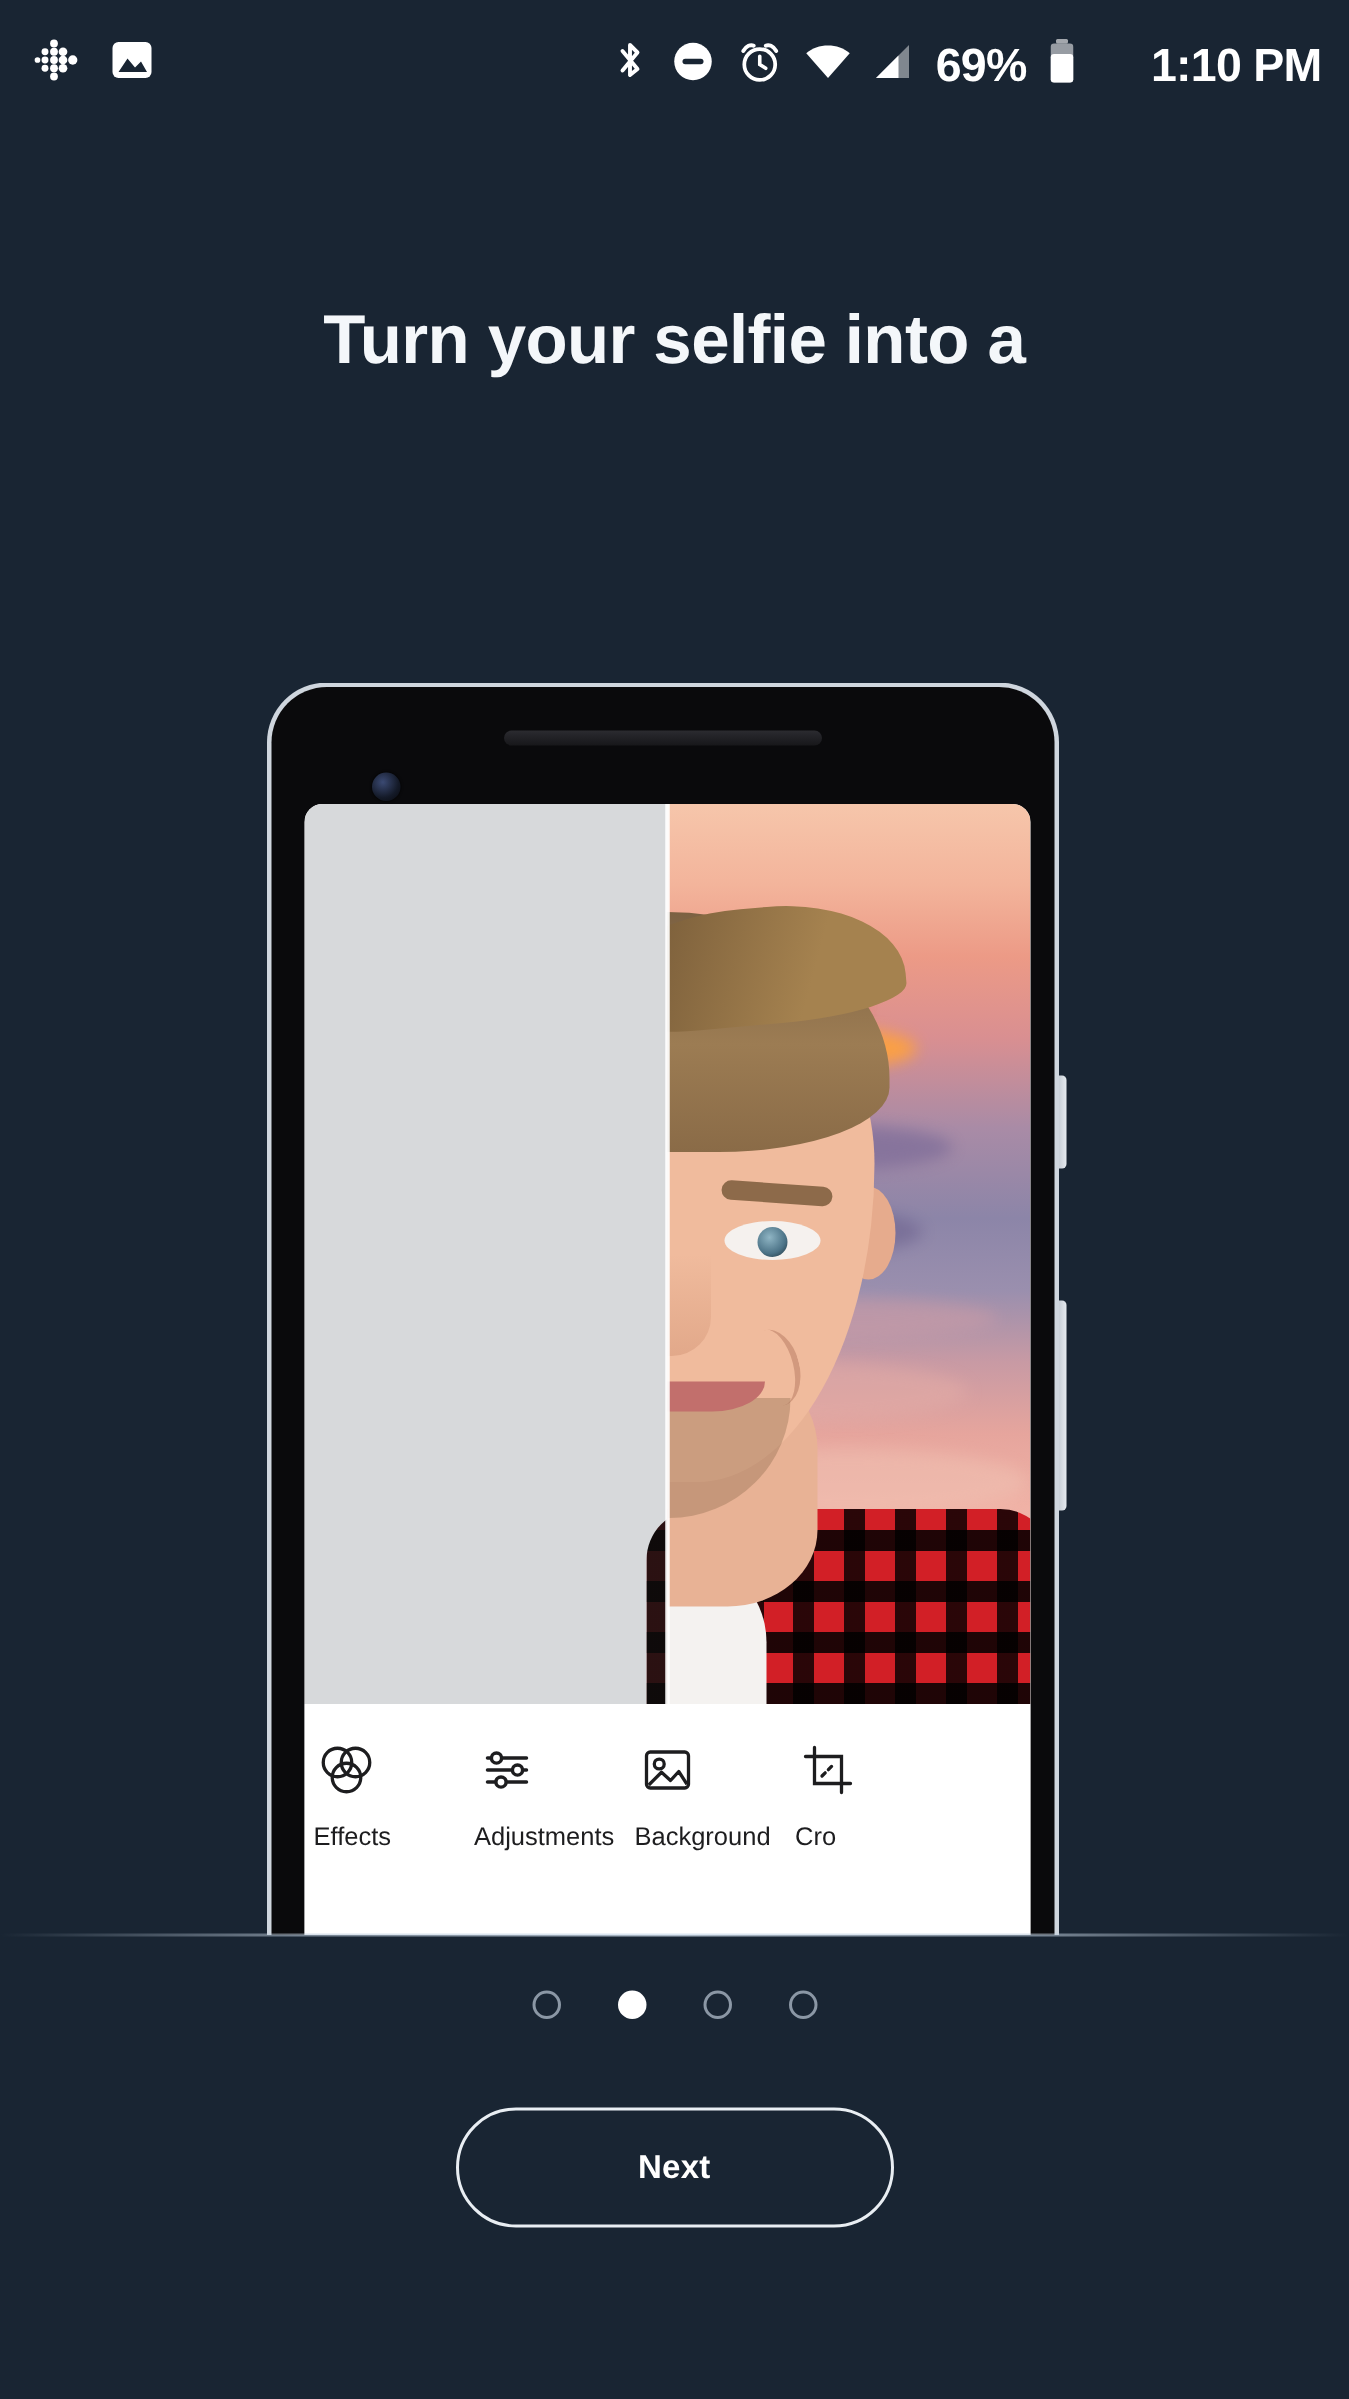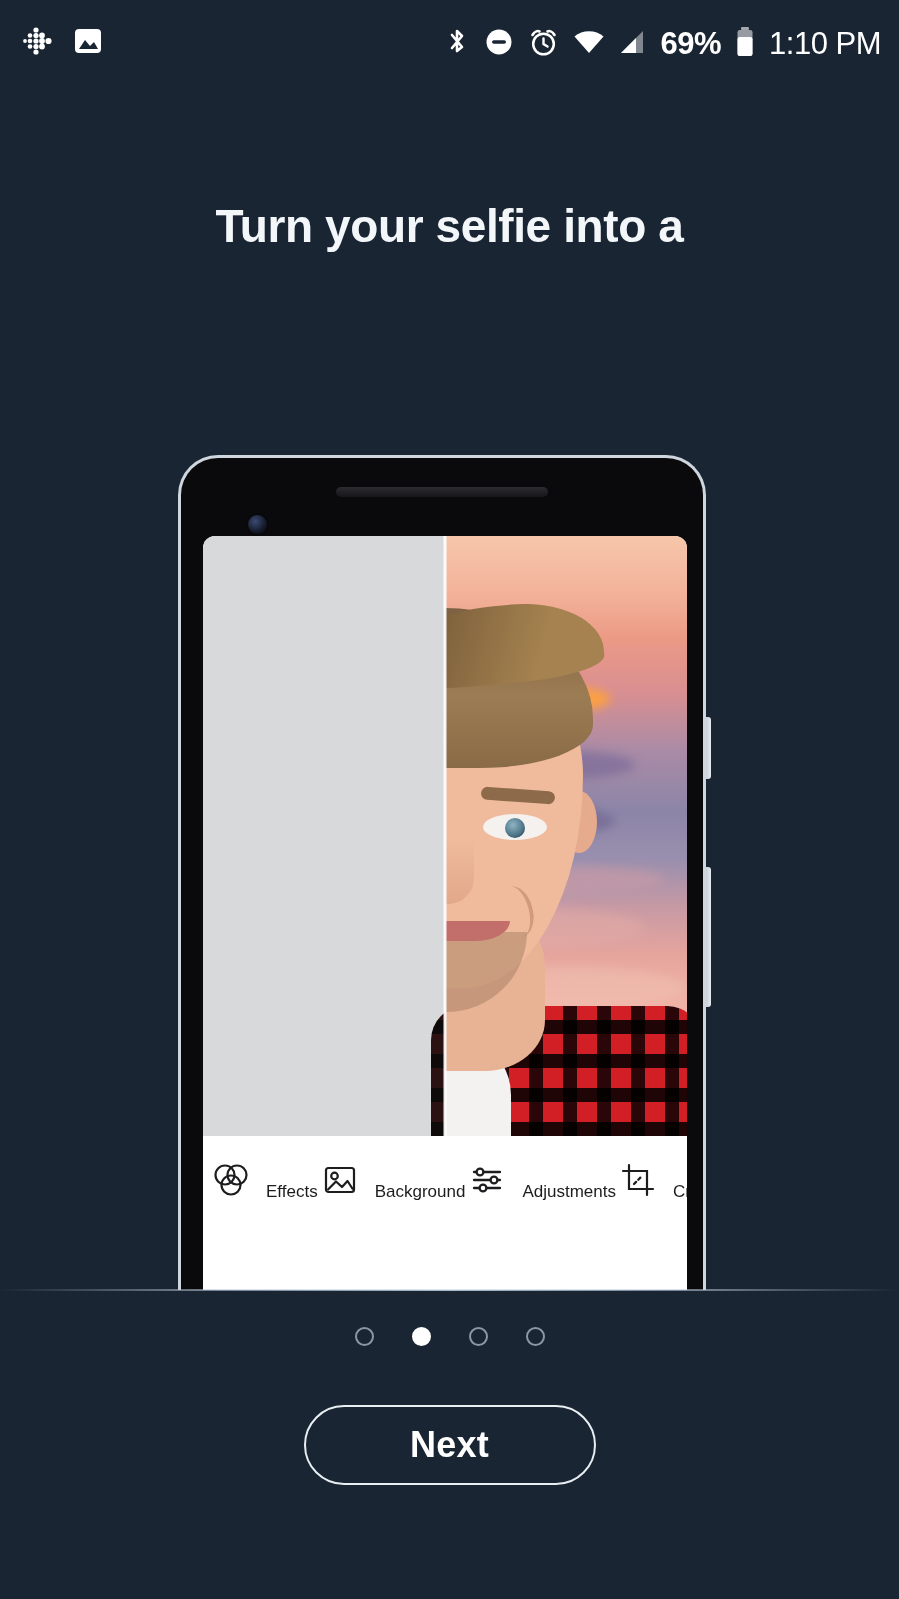--- a/index.html
+++ b/index.html
@@ -14,21 +14,21 @@
 
   
   #status-bar{
     position:absolute; top:0; left:0; width:899px; height:62px;
     display:flex; align-items:flex-end; color:#fff;
   }
   #status-left{ display:flex; align-items:center; gap:18px; margin-left:20px; }
   #status-right{ display:flex; align-items:center; gap:14px; margin-left:auto; margin-right:18px; }
   .sb-ico{ display:block; }
   #battery-pct{ font-size:31px; font-weight:700; letter-spacing:-0.5px; }
-  #clock{ font-size:31px; font-weight:400; letter-spacing:-0.5px; }
+  #clock{ font-size:31px; font-weight:700; letter-spacing:-0.5px;margin-left:35px; }
 
   
   #headline{
     position:absolute; top:192px; left:0; width:899px;
     text-align:center; color:#f4f7fa;
     font-size:46px; font-weight:700; line-height:1.5;
     letter-spacing:-0.4px; padding:0 60px;
   }
 
   
@@ -171,22 +171,22 @@
   
   #before-half .person{ filter:saturate(.72) brightness(1.06) contrast(.93); }
 
   
   #editor-toolbar{
     position:absolute; top:600px; left:0; width:484px; height:157px;
     background:#fff; display:flex; align-items:flex-start;
     padding-top:22px; padding-left:6px; overflow:hidden;
   }
   .tool-item{
-    flex:0 0 107px; display:flex; flex-direction:row;
-    align-items:flex-end; gap:13px;
+    flex:0 0 107px; display:flex; flex-direction:column;
+    align-items:flex-start; gap:13px;
   }
   .tool-icon{ width:44px; height:44px; display:block; }
   .tool-label{
     font-size:17px; color:#1d1d1f; white-space:nowrap;
     font-family:"Liberation Sans", sans-serif;
   }
 
   
   .side-btn{
     position:absolute; right:-5px; width:6px;
@@ -212,21 +212,21 @@
     width:19px; height:19px; border-radius:50%;
     border:2px solid #8b97a5; background:transparent;
   }
   .dot.active{ background:#fff; border-color:#fff; }
 
   
   #next-button{
     position:absolute; top:1405px; left:50%; transform:translateX(-50%);
     width:292px; height:80px; border-radius:40px;
     border:2px solid #e9eef3; background:transparent;
-    color:#fff; font-size:36px; font-weight:700;
+    color:#fff; font-size:22px; font-weight:700;
     font-family:"Liberation Sans", sans-serif;
     cursor:pointer; letter-spacing:.2px;
   }
 </style>
 </head>
 <body>
 
 <div id="status-bar">
 
   <div id="status-left">
@@ -368,49 +368,49 @@
               </g>
             </svg>
           </span>
           <span class="tool-label">Effects</span>
         </div>
 
 
         <div class="tool-item">
           <span class="tool-icon">
             <svg width="44" height="44" viewBox="0 0 44 44">
-              <rect x="8" y="10" width="28" height="24" rx="2.5" fill="none" stroke="#1d1d1f" stroke-width="2.2"></rect>
-              <circle cx="16.5" cy="18" r="3.3" fill="none" stroke="#1d1d1f" stroke-width="2.2"></circle>
-              <path d="M9.5 32 L18 23.5 L24 29 L29.5 23 L35 31.5" fill="none" stroke="#1d1d1f" stroke-width="2.2" stroke-linejoin="round"></path>
-            </svg>
-          </span>
-          <span class="tool-label">Background</span>
-        </div>
-
-        <div class="tool-item">
-          <span class="tool-icon">
-            <svg width="44" height="44" viewBox="0 0 44 44">
               <g stroke="#1d1d1f" stroke-width="2.3" stroke-linecap="round">
                 <line x1="9" y1="14" x2="35" y2="14"></line>
                 <line x1="9" y1="22" x2="35" y2="22"></line>
                 <line x1="9" y1="30" x2="35" y2="30"></line>
               </g>
               <g fill="#ffffff" stroke="#1d1d1f" stroke-width="2.3">
                 <circle cx="15" cy="14" r="3.4"></circle>
                 <circle cx="29" cy="22" r="3.4"></circle>
                 <circle cx="18" cy="30" r="3.4"></circle>
               </g>
             </svg>
           </span>
           <span class="tool-label">Adjustments</span>
         </div>
 
         <div class="tool-item">
           <span class="tool-icon">
             <svg width="44" height="44" viewBox="0 0 44 44">
+              <rect x="8" y="10" width="28" height="24" rx="2.5" fill="none" stroke="#1d1d1f" stroke-width="2.2"></rect>
+              <circle cx="16.5" cy="18" r="3.3" fill="none" stroke="#1d1d1f" stroke-width="2.2"></circle>
+              <path d="M9.5 32 L18 23.5 L24 29 L29.5 23 L35 31.5" fill="none" stroke="#1d1d1f" stroke-width="2.2" stroke-linejoin="round"></path>
+            </svg>
+          </span>
+          <span class="tool-label">Background</span>
+        </div>
+
+        <div class="tool-item">
+          <span class="tool-icon">
+            <svg width="44" height="44" viewBox="0 0 44 44">
               <g stroke="#1d1d1f" stroke-width="2.2" fill="none" stroke-linecap="round">
                 <path d="M13 7 L13 31 L37 31"></path>
                 <path d="M7 13 L31 13 L31 37"></path>
                 <path d="M18 26 L26 18" stroke-dasharray="3 3"></path>
               </g>
             </svg>
           </span>
           <span class="tool-label">Cro</span>
         </div>
 

